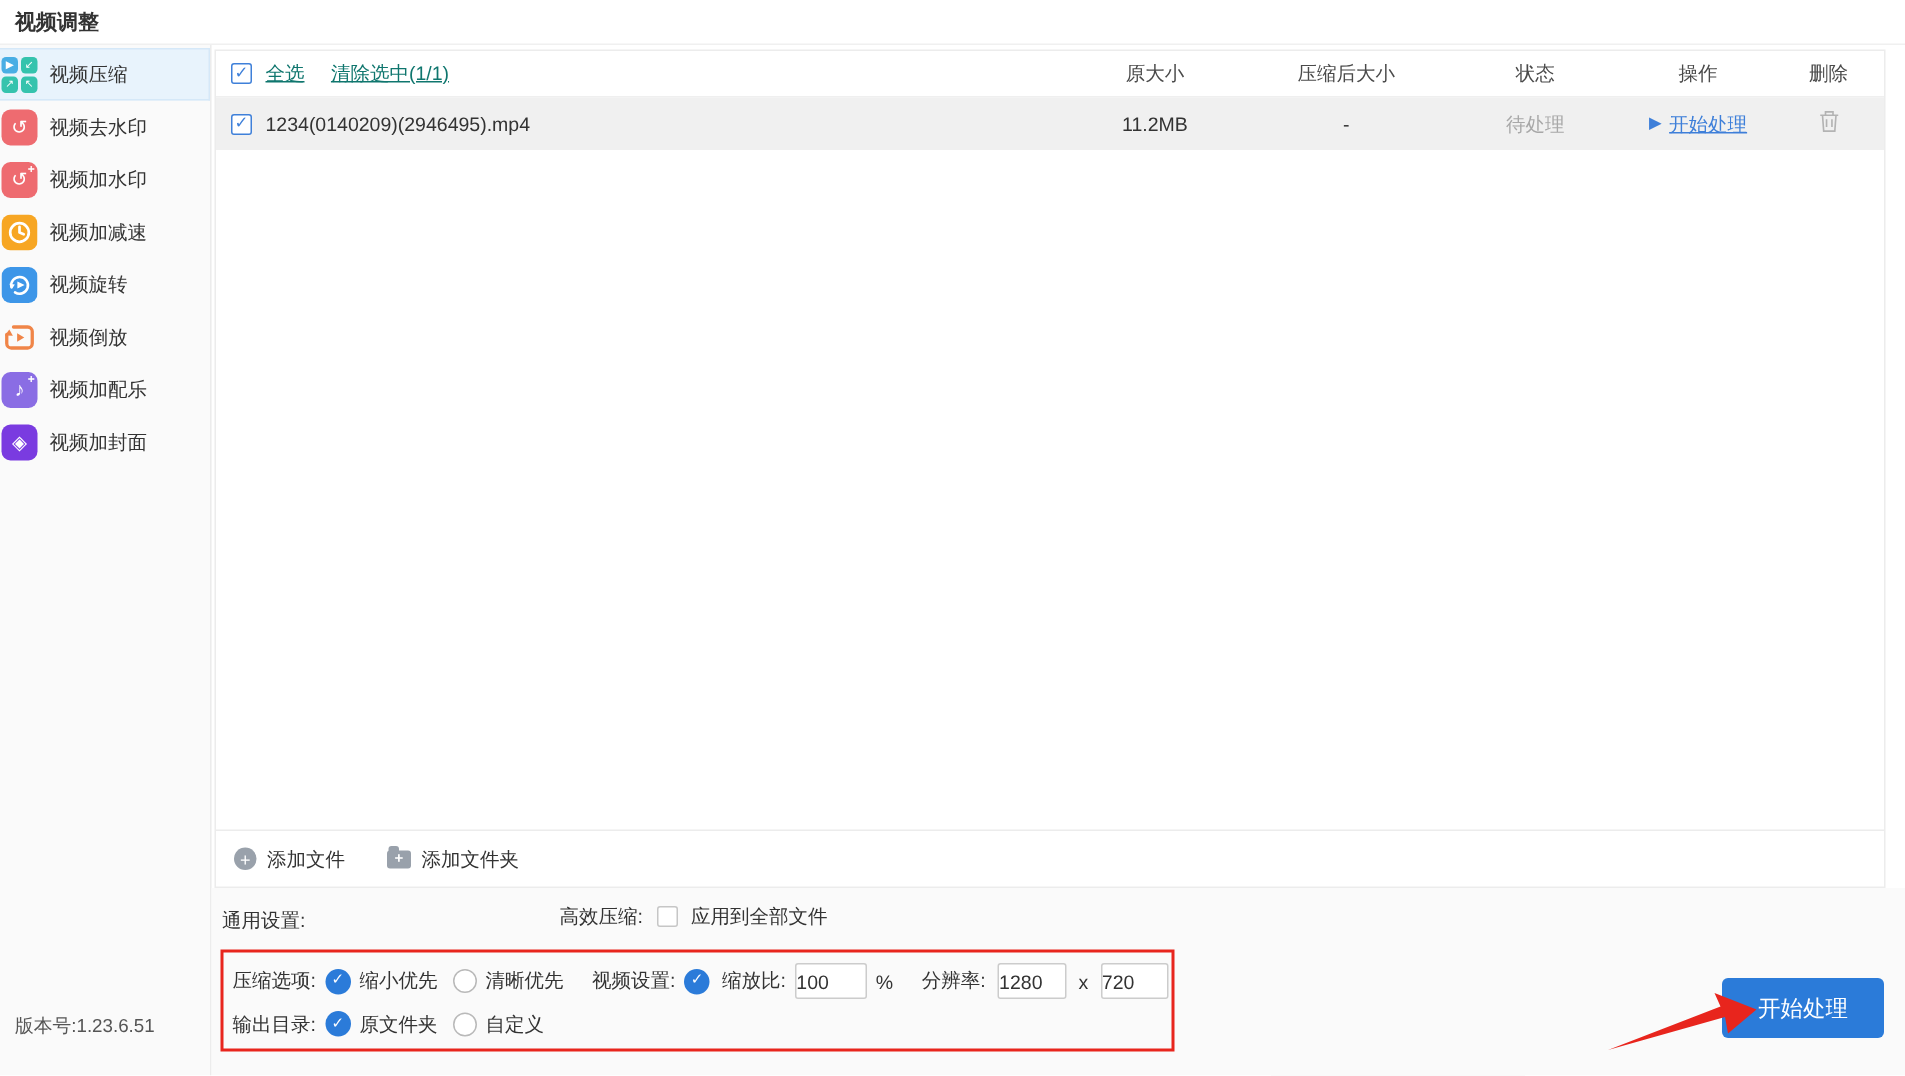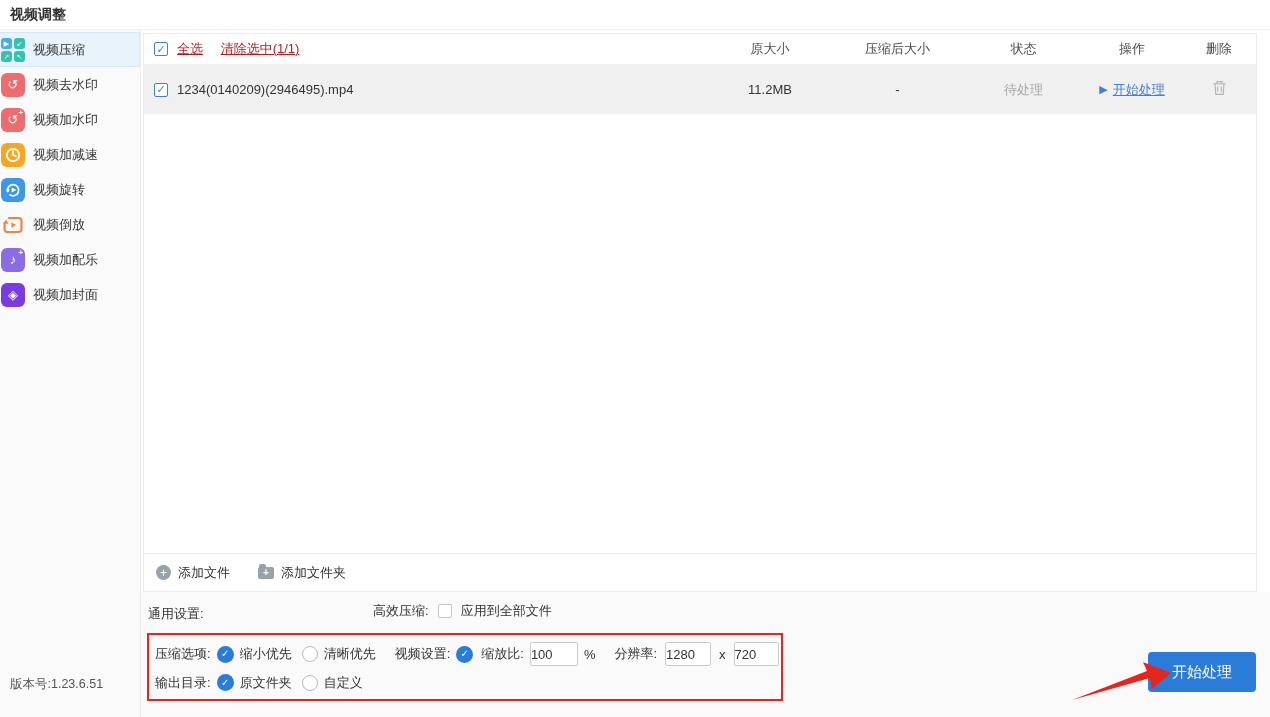--- a/index.html
+++ b/index.html
@@ -29,25 +29,25 @@
   .icon24 { width:24px; height:24px; flex:none; display:flex; align-items:center; justify-content:center; position:relative; }
   .sq { width:24px; height:24px; border-radius:6px; color:#fff; display:flex; align-items:center; justify-content:center; font-size:13px; position:relative; }
   .sq .mini-plus { position:absolute; top:0px; right:2px; font-size:8px; font-weight:bold; }
   .cgrid { width:24px; height:24px; display:grid; grid-template-columns:11px 11px; grid-template-rows:11px 11px; gap:2px; }
   .cq { border-radius:3px; background:#35c3ad; color:#fff; font-size:7px; display:flex; align-items:center; justify-content:center; line-height:1; }
   .cq.q1 { background:#49aee4; }
 
   
   .panel { margin:3px 13px 0 2px; height:559px; border:1px solid #ececec; background:#fff; display:flex; flex-direction:column; }
   .list-header { height:31px; display:flex; align-items:center; border-bottom:1px solid #efefef; font-size:13px; color:#4a4a4a; }
-  .file-row { height:49px; display:flex; align-items:center; background:#f0f0f0; font-size:13px; color:#333; }
+  .file-row { height:35px; display:flex; align-items:center; background:#f0f0f0; font-size:13px; color:#333; }
   .cell-name { flex:1; display:flex; align-items:center; padding-left:10px; gap:9px; min-width:0; }
   .col { flex:none; text-align:center; }
   .col-orig { width:120px; } .col-comp { width:135px; } .col-status { width:117px; } .col-action { width:100px; } .col-del { width:74px; }
-  .hlink { text-decoration:underline; cursor:pointer; color:#b91c1c; }
+  .hlink { text-decoration:underline; cursor:pointer; color:#0f766e; }
   .hlink + .hlink { margin-left:14px; }
   .cb { width:14px; height:14px; border:1px solid #3f80d9; border-radius:2px; background:#fff; display:flex; align-items:center; justify-content:center; cursor:pointer; flex:none; }
   .cb.checked::after { content:"✓"; color:#3f80d9; font-size:11px; font-weight:bold; line-height:1; }
   .cb.gray { border-color:#c6c6c6; }
   .status-text { color:#a8a8a8; }
   .action-cell { display:flex; align-items:center; justify-content:center; gap:5px; }
   .play-tri { color:#3e7fd9; font-size:11px; line-height:1; }
   .action-link { color:#3e7fd9; text-decoration:underline; cursor:pointer; }
   .spacer { flex:1; background:#fff; }
   .add-row { height:38px; border-top:1px solid #ececec; display:flex; align-items:center; padding-left:12px; gap:28px; }

